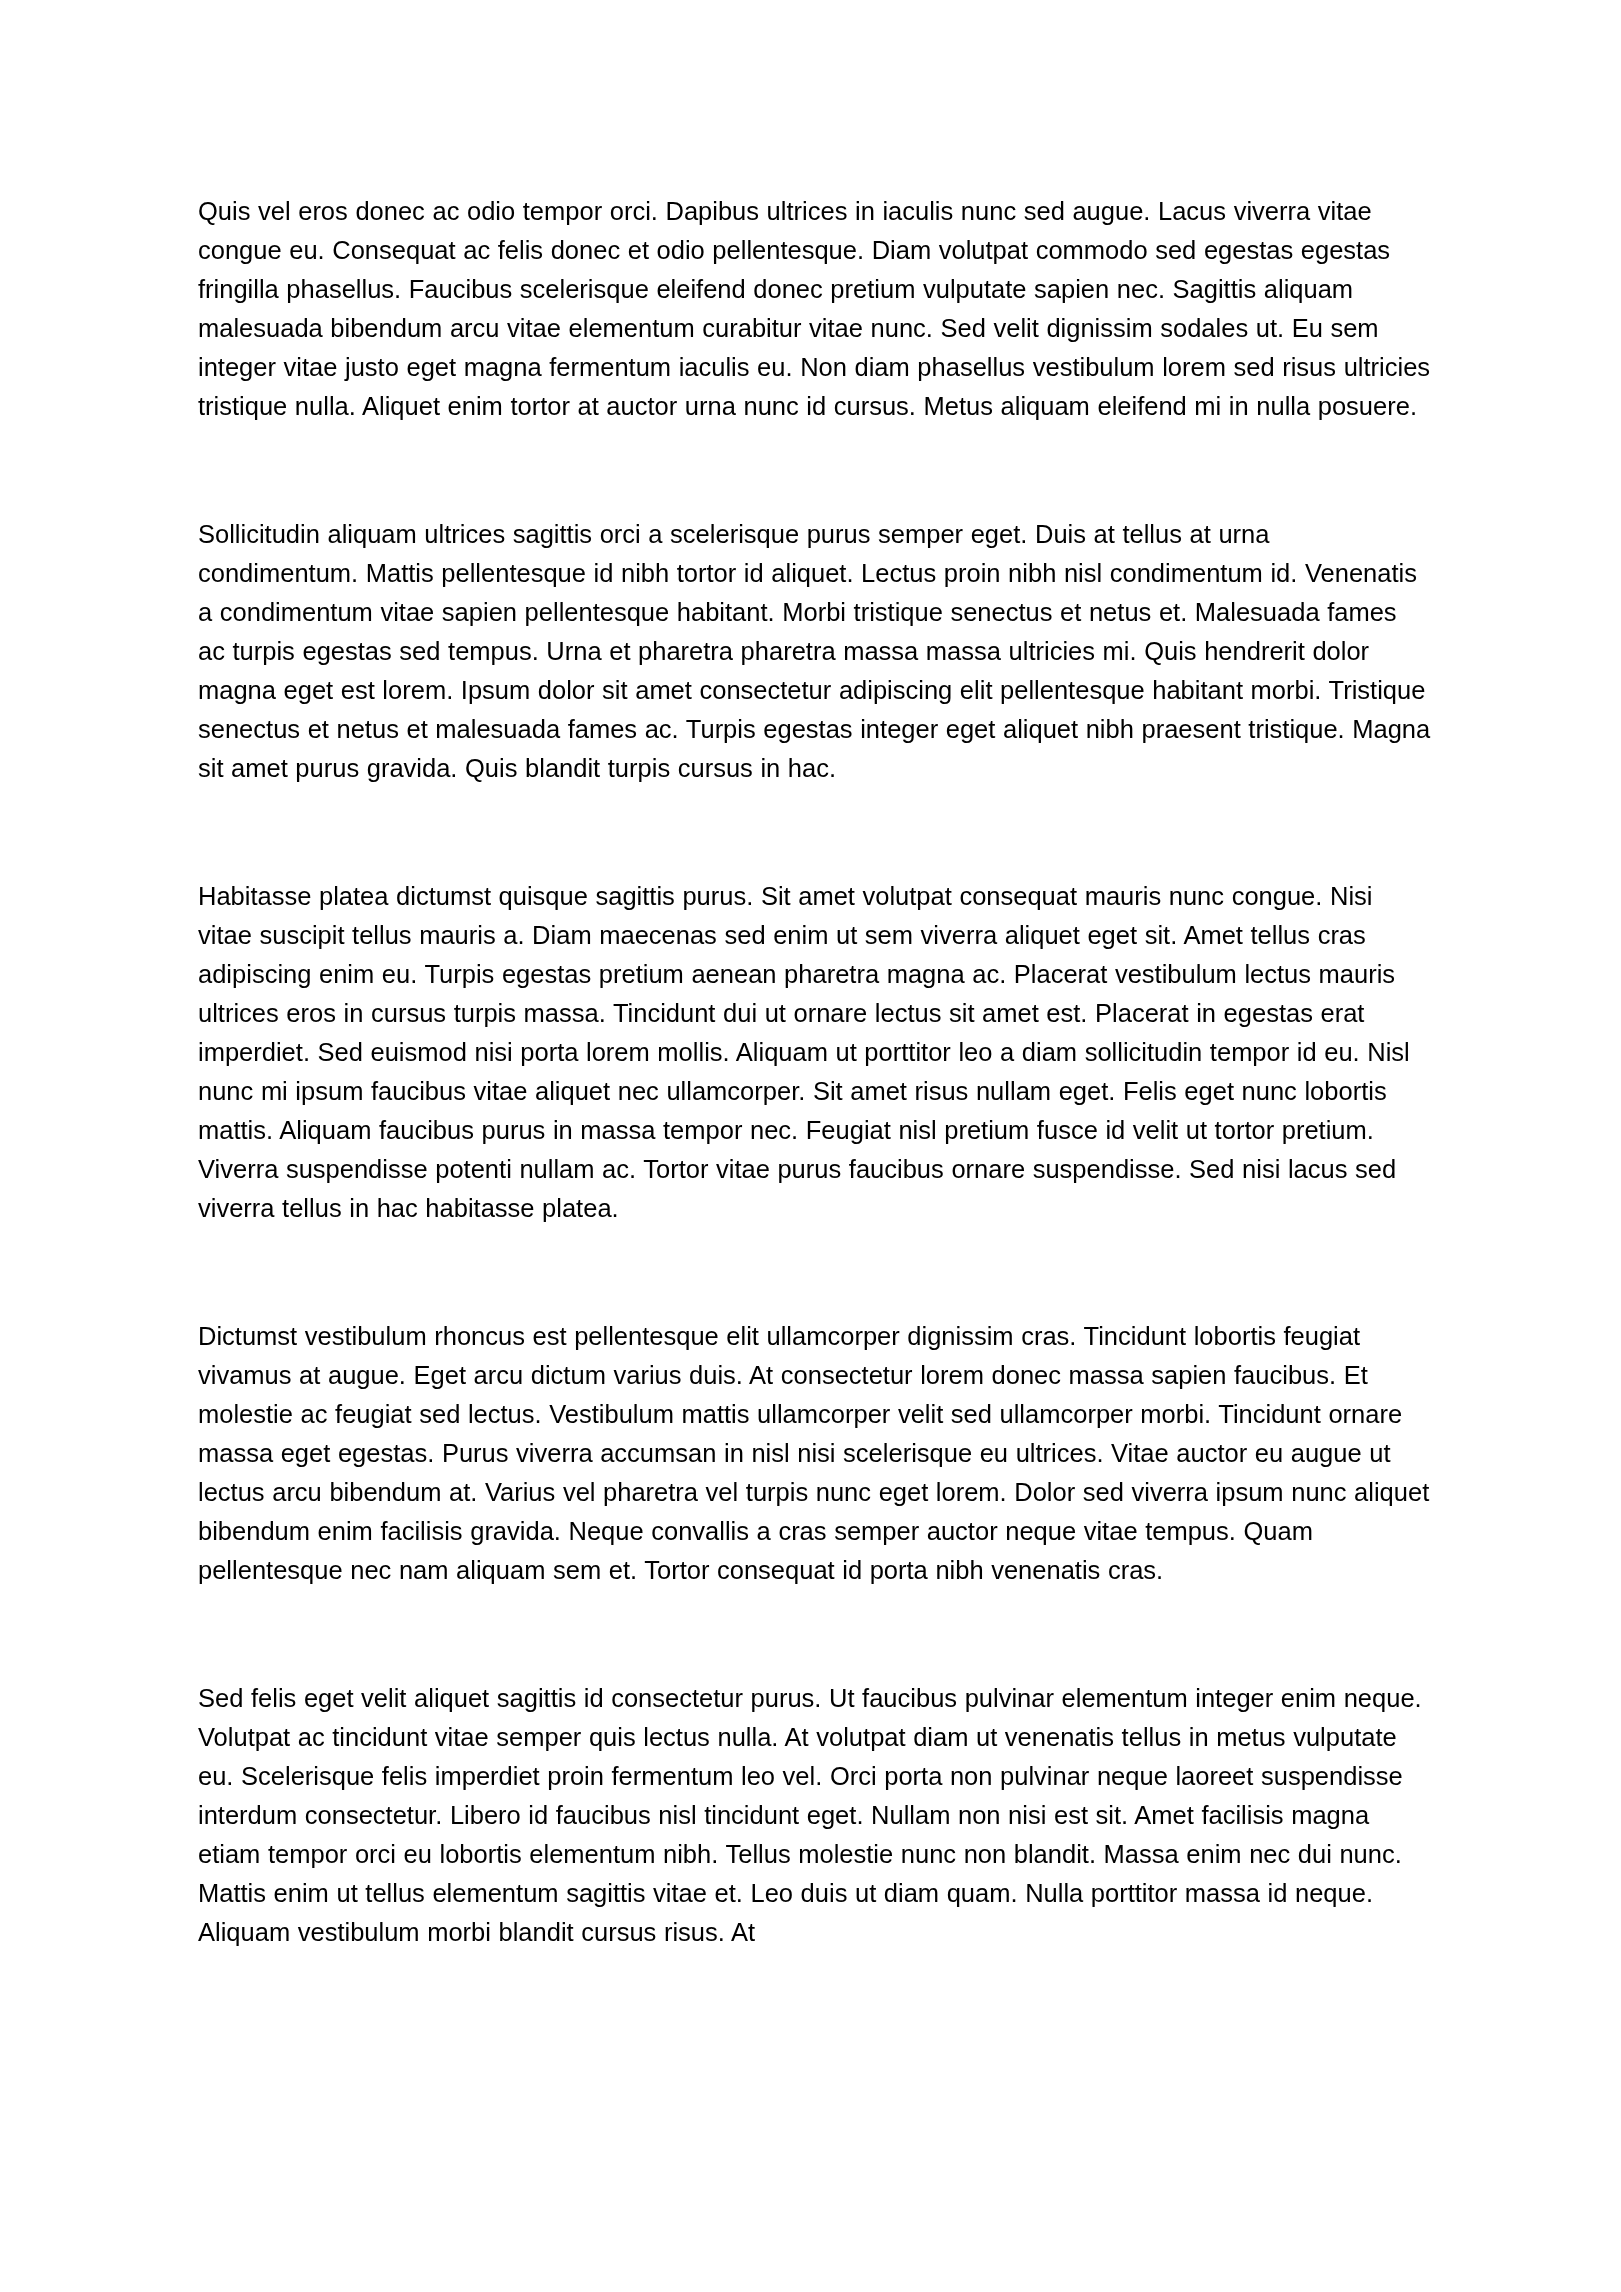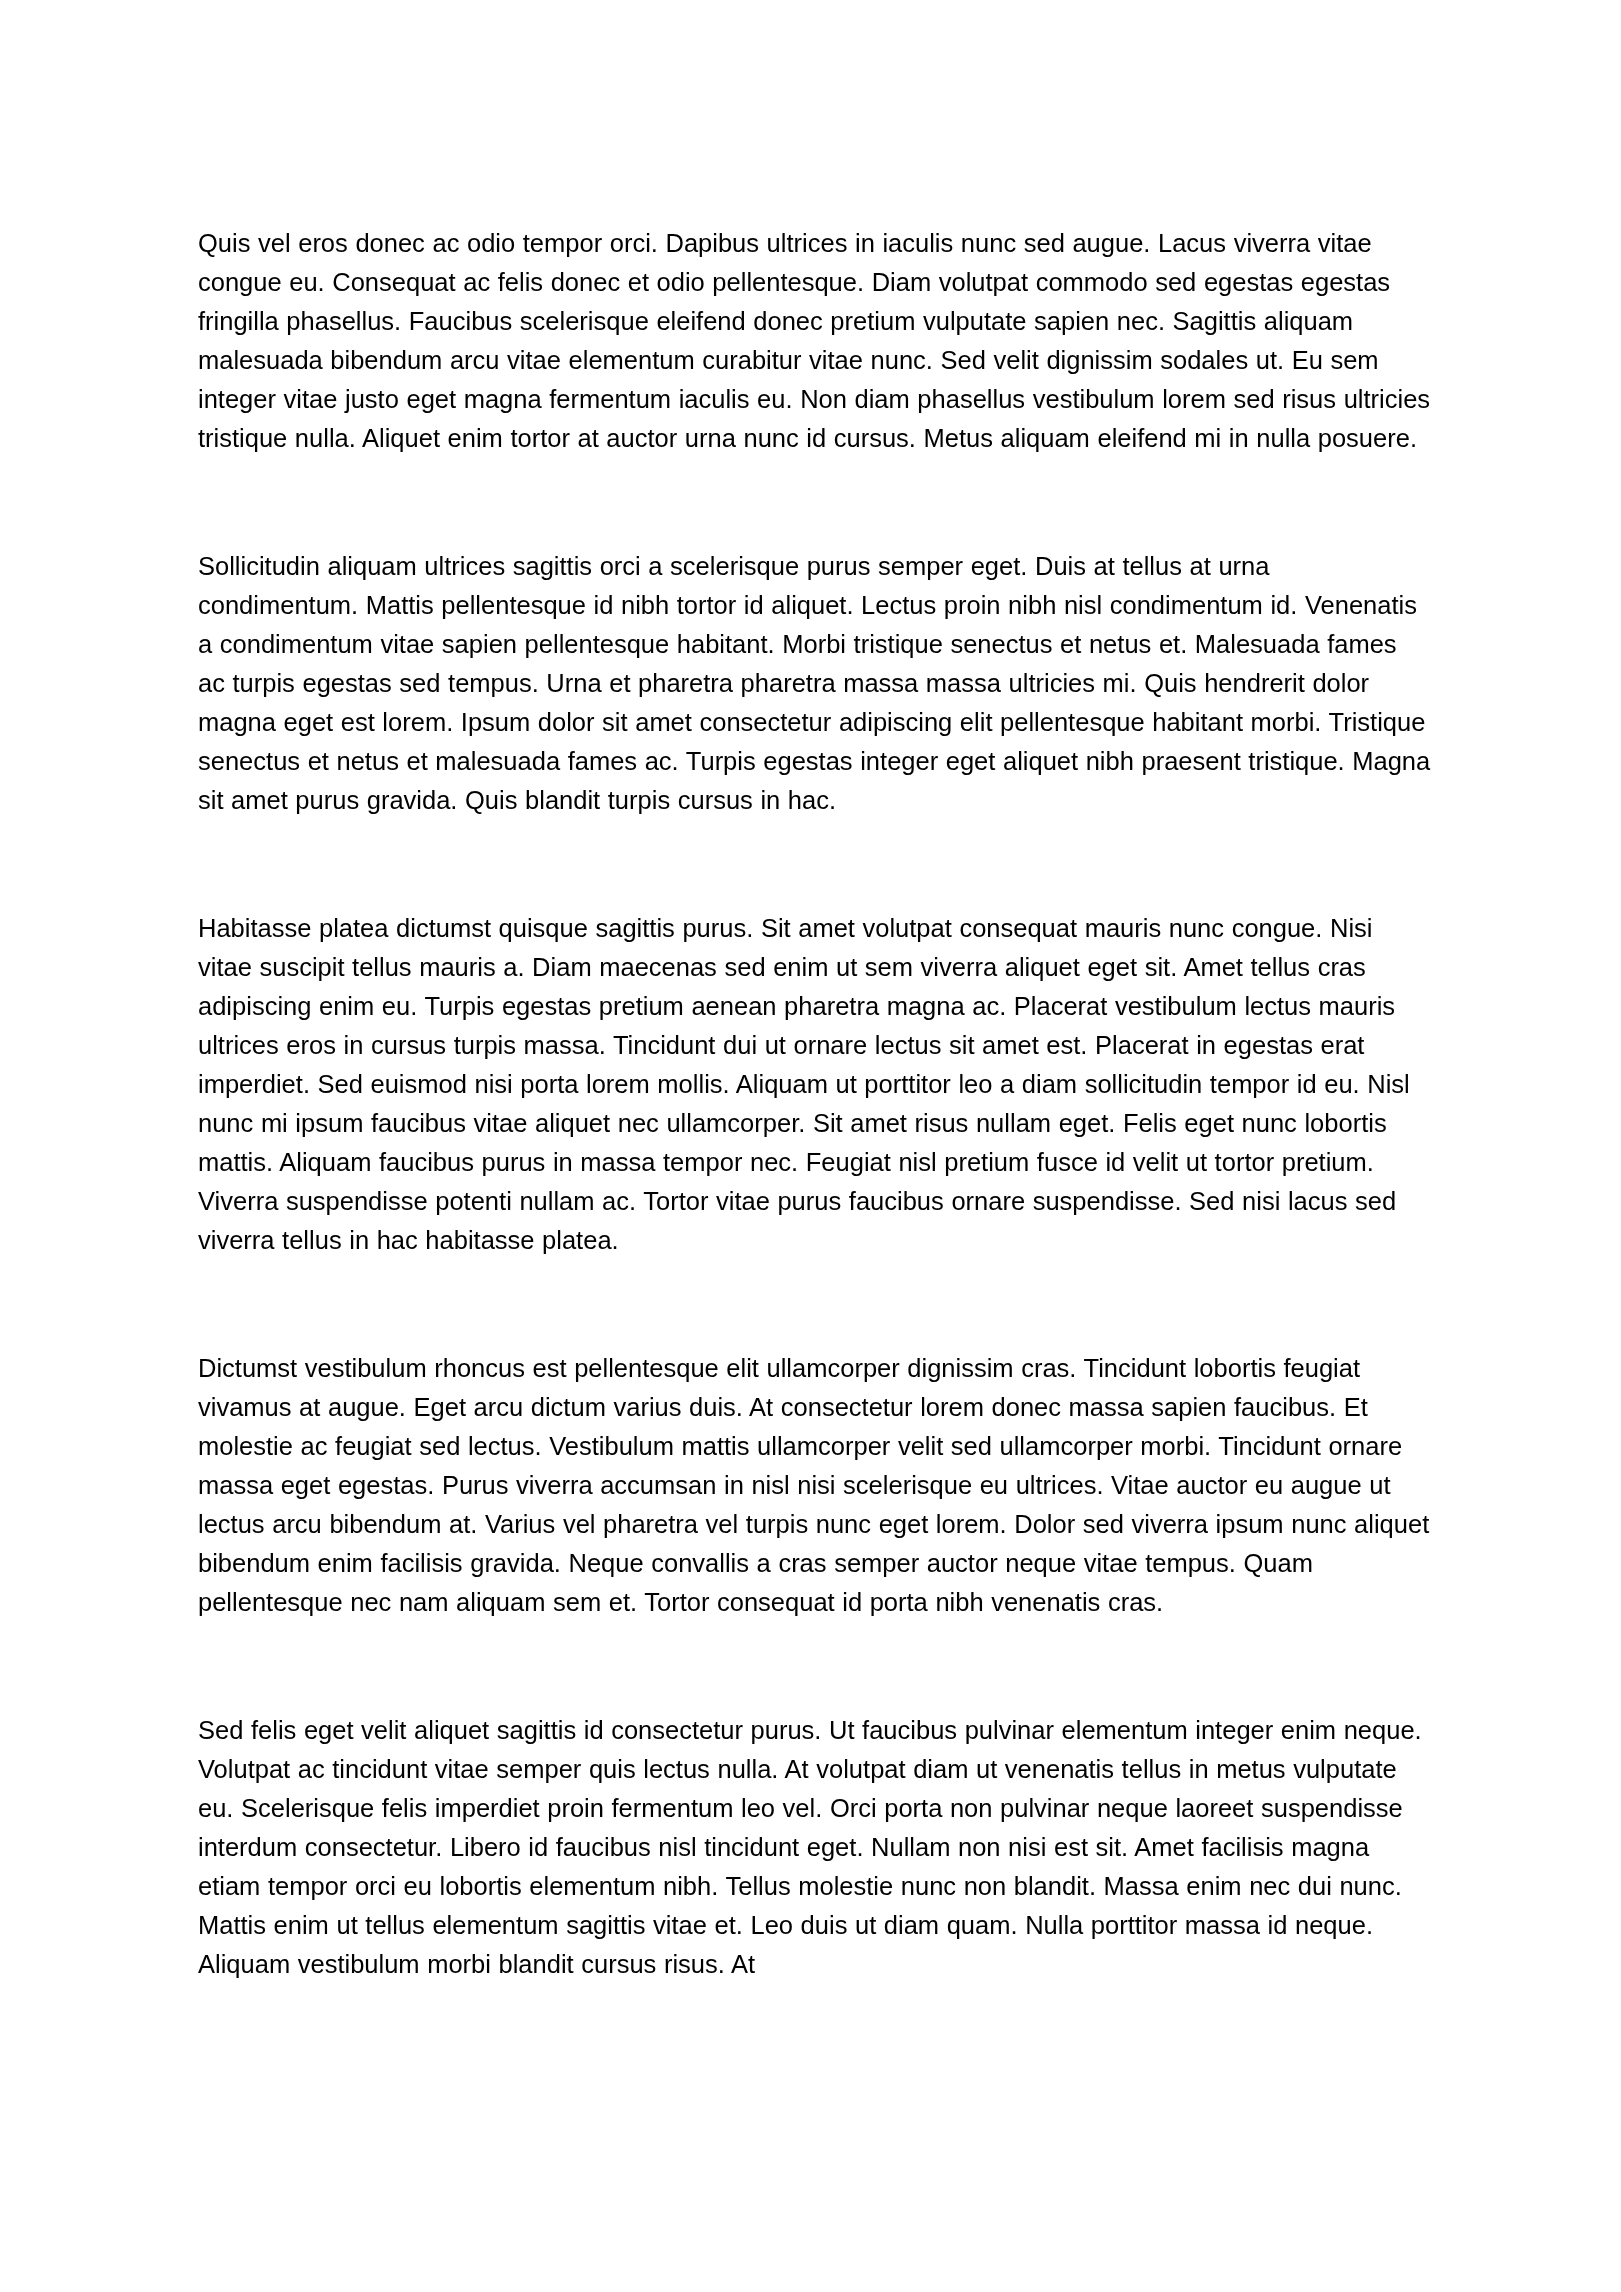--- a/index.html
+++ b/index.html
@@ -13,21 +13,20 @@
     position: relative;
     overflow: hidden;
   }
   .page {
     position: absolute;
     left: 0;
     top: 0;
     width: 1621px;
     height: 1838px;
     background: #ffffff;
-    margin-top: 32px;
   }
   .text-column {
     position: absolute;
     left: 198px;
     top: 192px;
     width: 1233px;
     color: #000000;
     font-family: "Liberation Sans", sans-serif;
     font-size: 25.5px;
     line-height: 39px;

